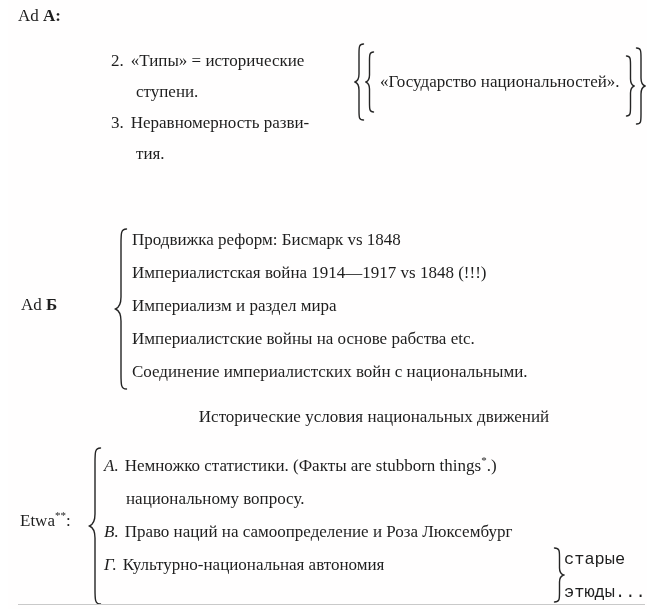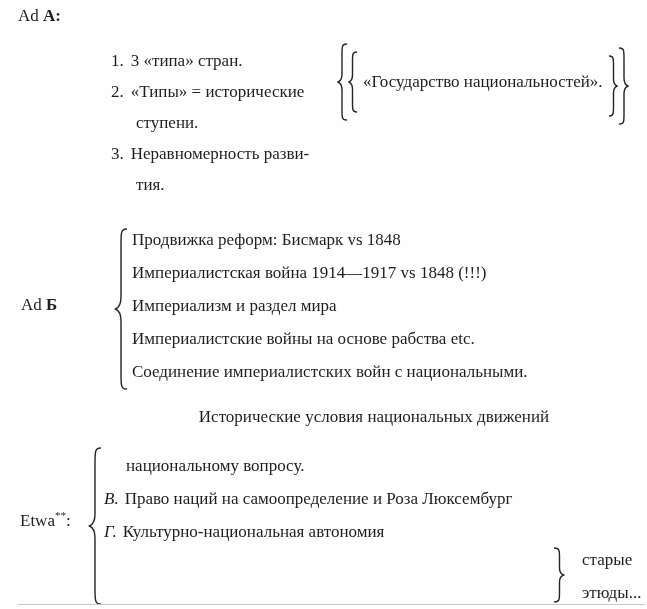--- a/index.html
+++ b/index.html
@@ -29,28 +29,27 @@
 </head>
 <body>
 
 <div class="page">
 
   <div class="abs" style="left:10px;top:6px;">
     <span>Ad </span><span class="b">A:</span>
   </div>
 
   <div class="abs alist" style="left:103px;top:45px;">
-    <div><span class="num">1.</span><span>3 «типа» стран.</span></div>
     <div><span class="num">2.</span><span>«Типы» = исторические</span></div>
     <div class="ind">ступени.</div>
     <div><span class="num">3.</span><span>Неравномерность разви-</span></div>
     <div class="ind">тия.</div>
   </div>
 
-  <div class="abs bracewrap" style="left:329px;top:42px;height:80px;">
+  <div class="abs bracewrap" style="left:346px;top:42px;height:80px;">
     <span>
       <svg width="11" height="78" viewBox="0 0 11 78">
           <path d="M9.5,1 C5,1 5,4 5,11 L5,31 C5,36 3.5,38 1,39 C3.5,40 5,42 5,47 L5,67 C5,75 5,77 9.5,77" fill="none" stroke="#242424" stroke-width="1.4" stroke-linecap="round"></path>
         </svg>
     </span>
     <span>
       <svg width="10" height="62" viewBox="0 0 10 62">
           <path d="M8.5,1 C4.5,1 4.5,4 4.5,10 L4.5,24 C4.5,28 3,30 1,31 C3,32 4.5,34 4.5,38 L4.5,52 C4.5,58 4.5,61 8.5,61" fill="none" stroke="#242424" stroke-width="1.4" stroke-linecap="round"></path>
         </svg>
     </span>
@@ -95,35 +94,38 @@
     <span>Etwa</span><sup class="s">**</sup><span>:</span>
   </div>
 
   <div class="abs" style="left:80px;top:447px;">
     <svg width="14" height="158" viewBox="0 0 14 158">
         <path d="M12.5,1 C7,1 7,5 7,16 L7,67 C7,74 5,77.5 1.5,79 C5,80.5 7,84 7,91 L7,142 C7,153 7,157 12.5,157" fill="none" stroke="#242424" stroke-width="1.4" stroke-linecap="round"></path>
       </svg>
   </div>
 
   <div class="abs elist" style="left:96px;top:449px;">
+    <div>
+      <span class="letter">А.</span><span>Немножко статистики. (Факты are stubborn things</span><sup class="s">*</sup><span>.)</span>
+    </div>
     <div class="ind">национальному вопросу.</div>
     <div>
       <span class="letter">В.</span><span>Право наций на самоопределение и Роза Люксембург</span>
     </div>
     <div>
       <span class="letter">Г.</span><span>Культурно-национальная автономия</span>
     </div>
   </div>
 
   <div class="abs" style="left:545px;top:547px;">
     <svg width="12" height="56" viewBox="0 0 12 56">
         <path d="M1.5,1 C6.5,1 6.5,4 6.5,10 L6.5,21 C6.5,25 8,27 10.5,28 C8,29 6.5,31 6.5,35 L6.5,46 C6.5,52 6.5,55 1.5,55" fill="none" stroke="#242424" stroke-width="1.4" stroke-linecap="round"></path>
       </svg>
   </div>
 
-  <div class="abs sidenote" style="left:574px;top:543px;">
+  <div class="abs sidenote" style="left:556px;top:543px;font-family:Liberation Mono, monospace;">
     <div>старые</div>
     <div>этюды...</div>
   </div>
 
   <div class="abs rule" style="left:10px;top:604px;width:627px;"></div>
 
 </div>
 
 </body></html>

